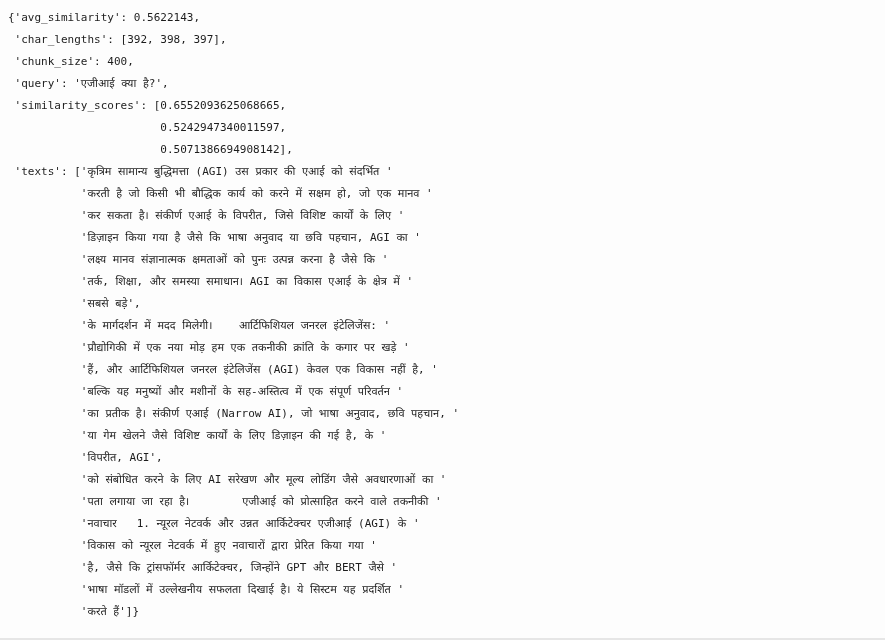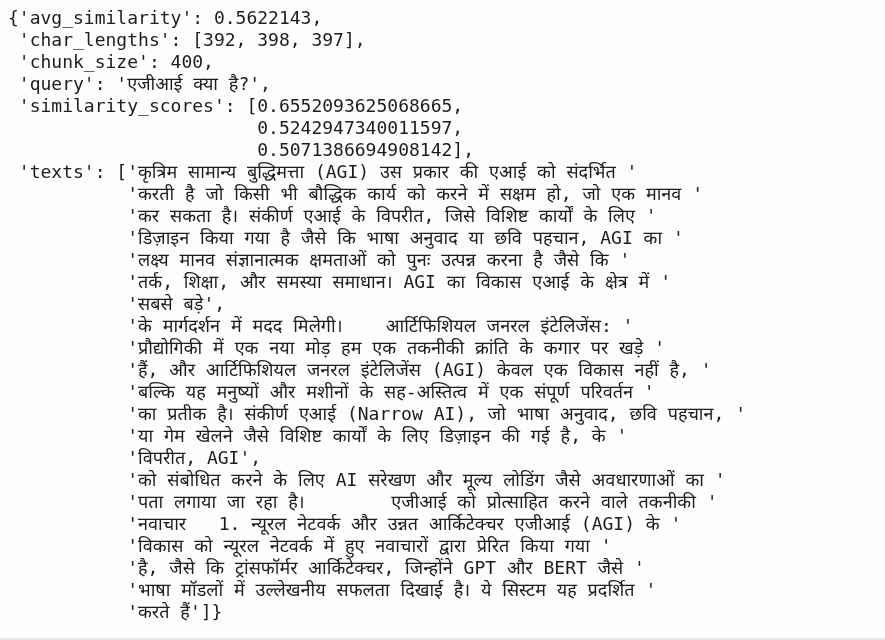--- a/index.html
+++ b/index.html
@@ -13,21 +13,21 @@
     height: 640px;
     background: #fdfdfd;
     box-sizing: border-box;
     border-bottom: 2px solid #e6e6e6;
     overflow: hidden;
   }
   pre.console {
     margin: 0;
     padding: 7px 4px 0 8px;
     font-family: "DejaVu Sans Mono", "Liberation Mono", monospace;
-    font-size: 18px;
+    font-size: 11px;
     line-height: 22px;
     color: #1c1c1c;
     white-space: pre;
   }
 </style>
 </head>
 <body>
 
 <div class="page">
   <pre class="console">{'avg_similarity': 0.5622143,

